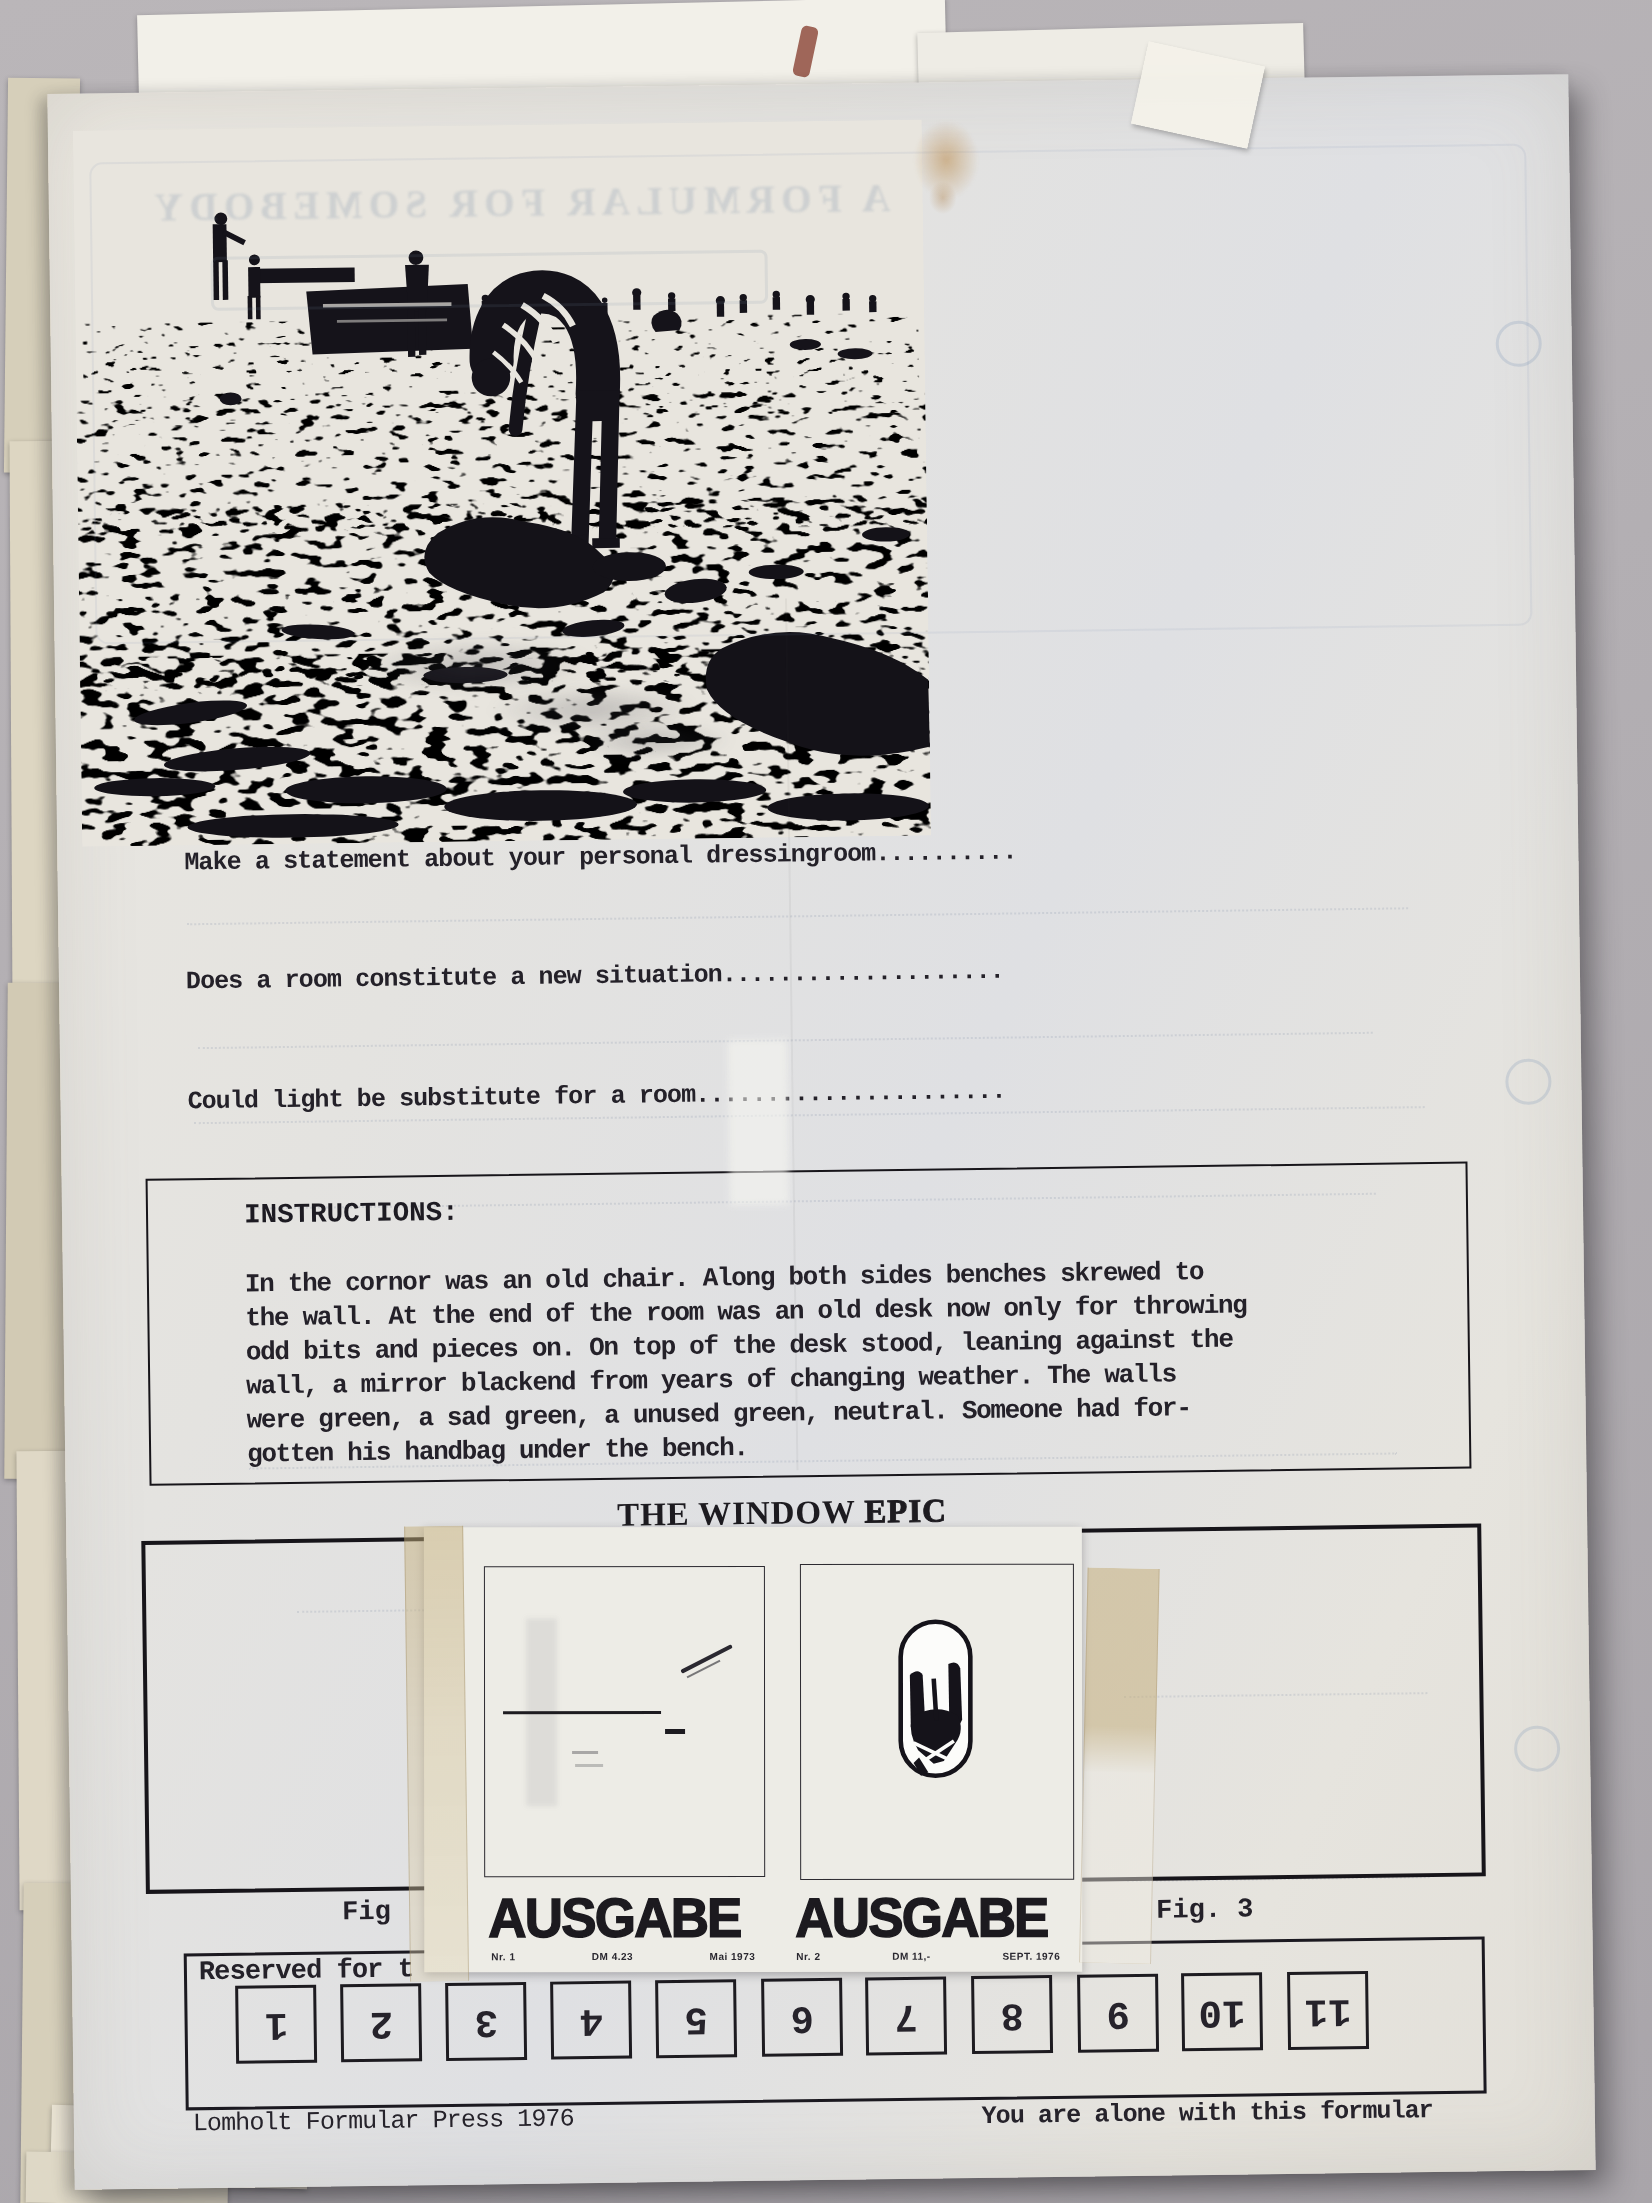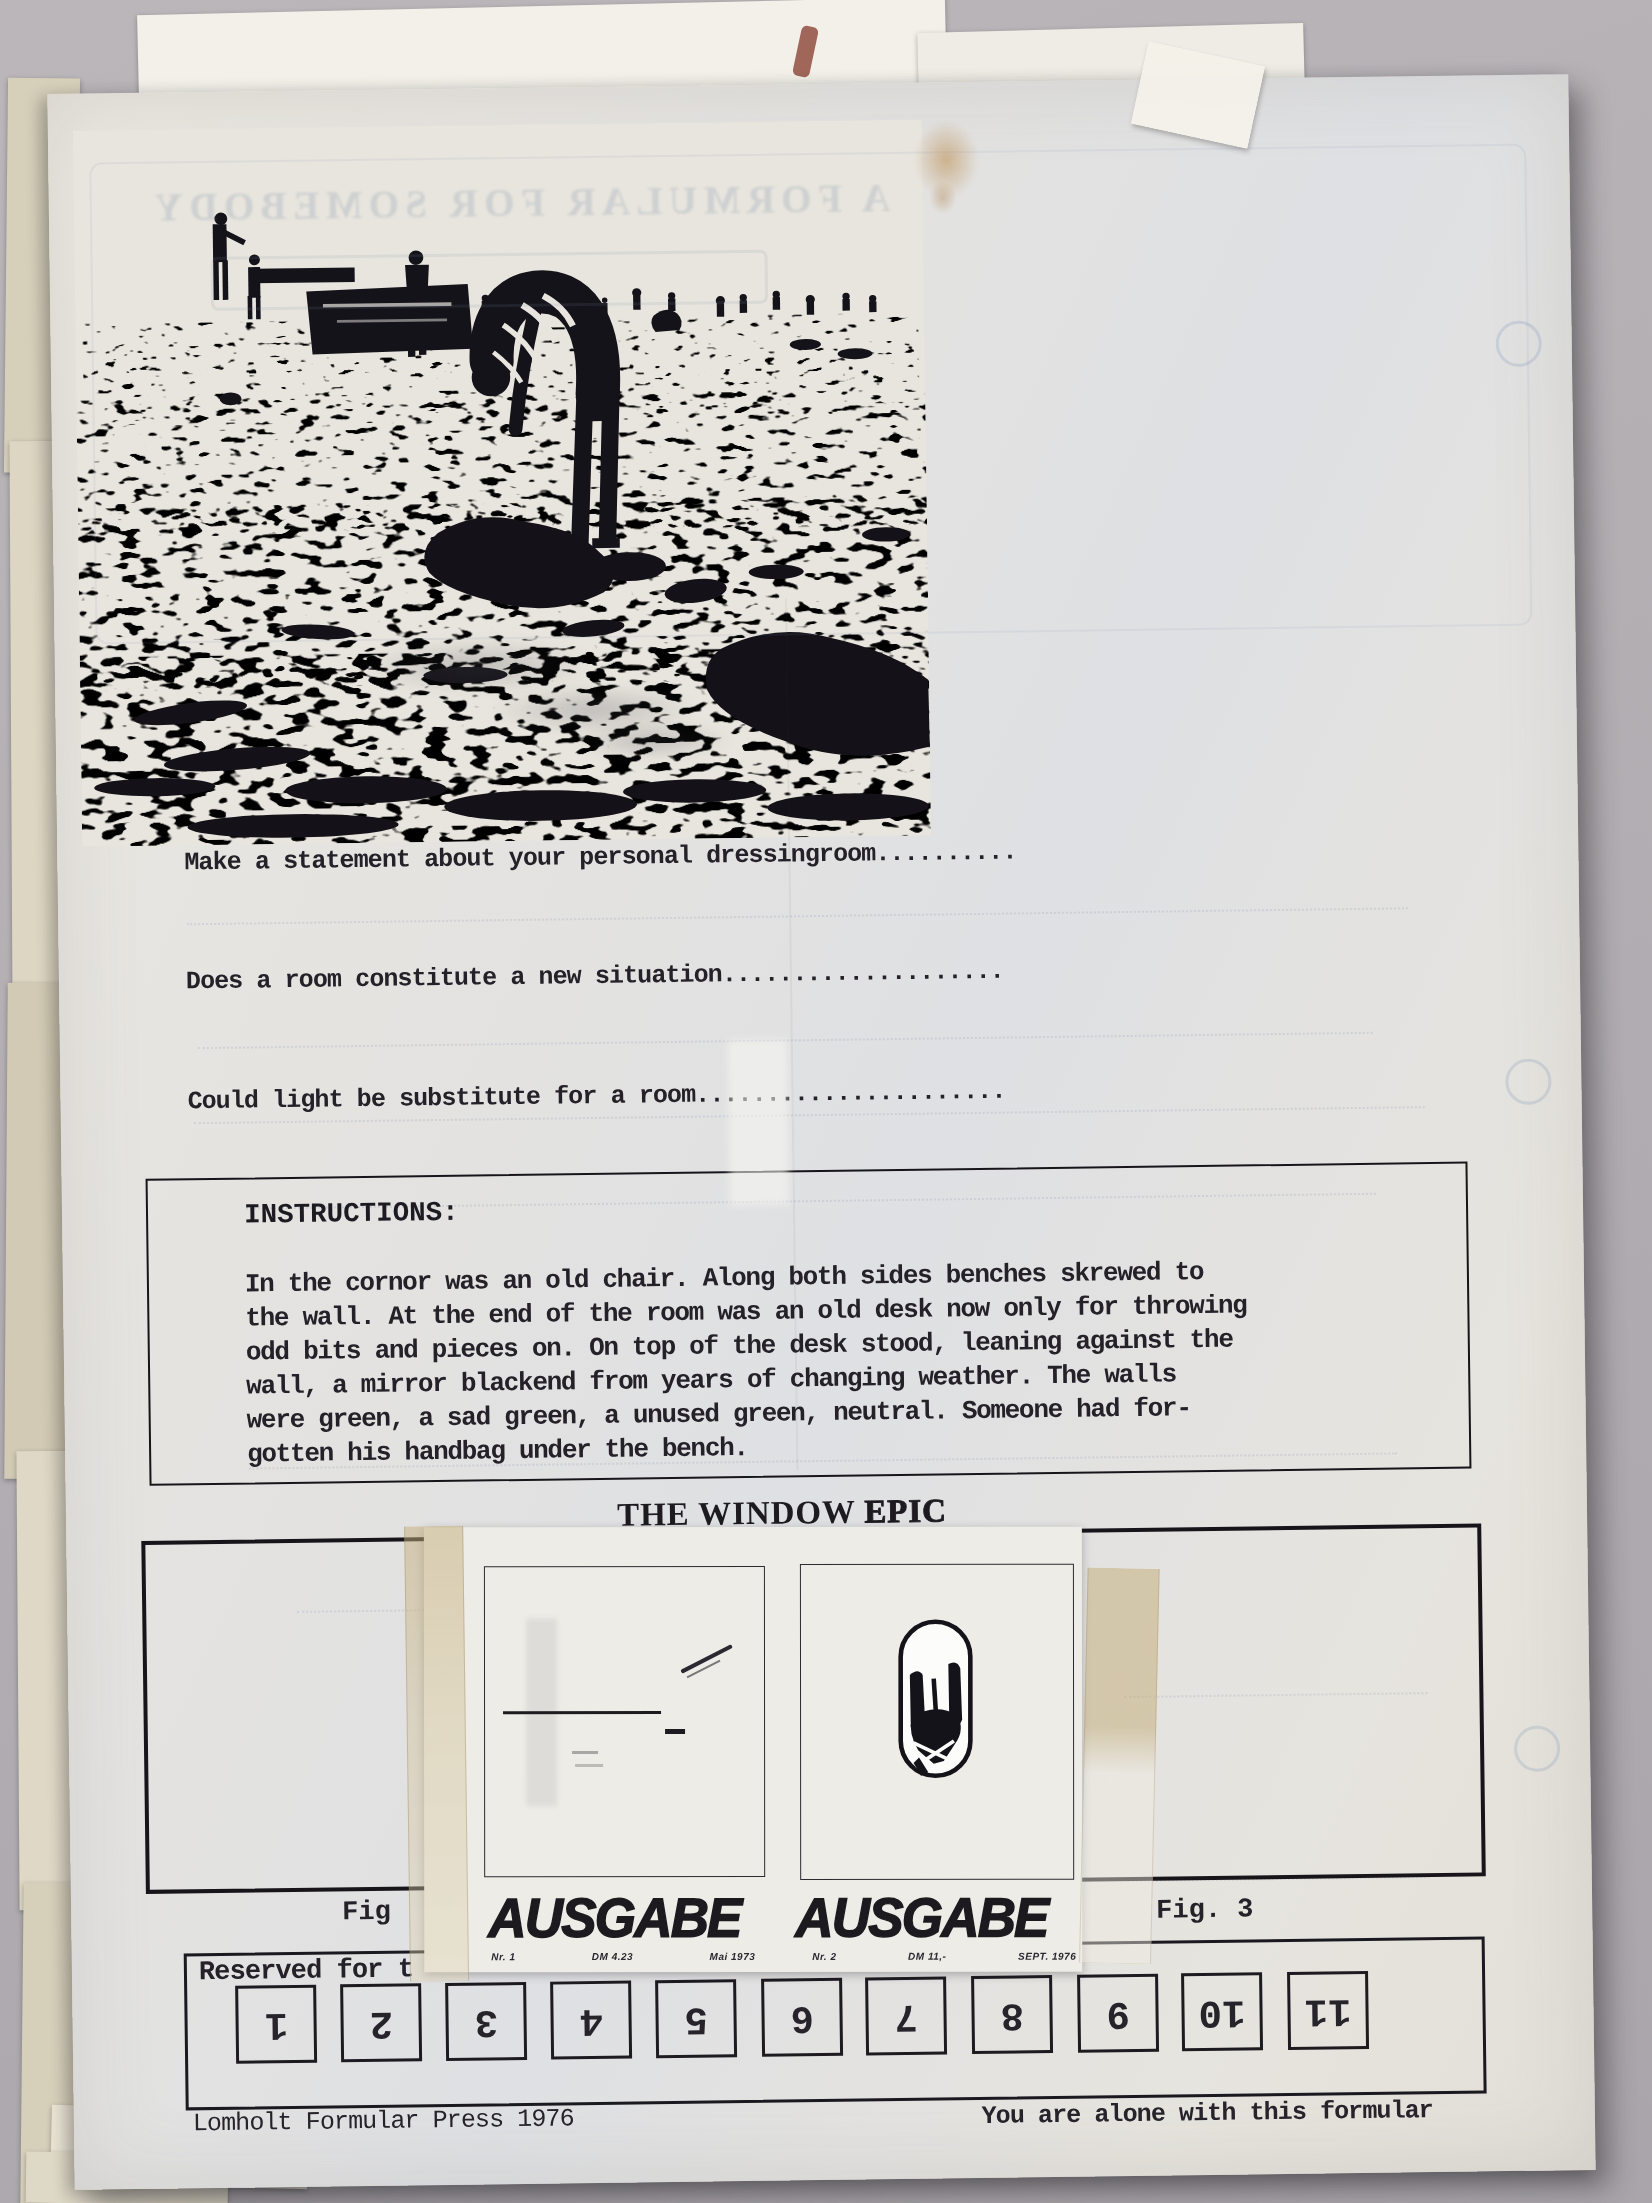--- a/index.html
+++ b/index.html
@@ -282,21 +282,21 @@
     <div class="numbox" style="left:1109px;z-index:3;">
         <span>10</span>
       </div>
     <div class="numbox" style="left:1215px;z-index:3;">
         <span>11</span>
       </div>
 
     <div class="footer" style="left:119px;top:2017px;z-index:3;">Lomholt Formular Press 1976</div>
     <div class="footer" style="left:826px;top:2020px;width:533px;text-align:right;font-weight:700;z-index:3;">You are alone with this formular</div>
 
-    <div id="sheet" style="z-index:6;font-style:italic;">
+    <div id="sheet" style="z-index:6;">
       <div class="cover" style="left:60px;top:39px;width:279px;height:309px;">
         <div class="abs" style="left:41px;top:51px;width:31px;height:188px;background:rgba(110,110,118,.12);filter:blur(2.8px);"></div>
         <div class="abs" style="left:18.4px;top:144px;width:158px;height:2.8px;background:#1d1b20;"></div>
         <div class="abs" style="left:180px;top:162px;width:20px;height:4.6px;background:#1d1b20;"></div>
         <div class="abs" style="left:193px;top:90px;width:57px;height:3.7px;background:#2a2830;transform:rotate(-27deg);border-radius:1.8px;"></div>
         <div class="abs" style="left:200px;top:101px;width:37px;height:1.8px;background:rgba(40,40,46,.6);transform:rotate(-27deg);"></div>
         <div class="abs" style="left:87px;top:184px;width:26px;height:2.8px;background:rgba(40,40,46,.35);"></div>
         <div class="abs" style="left:90px;top:197px;width:27.5px;height:2.8px;background:rgba(40,40,46,.25);"></div>
       </div>
       <div class="cover" style="left:376px;top:37px;width:272px;height:314px;">
@@ -313,21 +313,21 @@
           </svg>
         </div>
       </div>
       <div class="ausgabe-title" style="left:64px;top:360px;">AUSGABE</div>
       <div class="ausgabe-title" style="left:371px;top:360px;">AUSGABE</div>
       <div class="ausgabe-print" style="left:67px;top:424px;width:264px;">
         <span>Nr. 1</span>
         <span>DM 4.23</span>
         <span>Mai 1973</span>
       </div>
-      <div class="ausgabe-print" style="left:376px;top:424px;width:264px;padding-left:12px;">
+      <div class="ausgabe-print" style="left:360px;top:424px;width:264px;padding-left:12px;">
         <span>Nr. 2</span>
         <span>DM 11,-</span>
         <span>SEPT. 1976</span>
       </div>
     </div>
 
     <div class="tape" style="left:338px;top:1437px;width:57px;height:455px;z-index:7;
                 background:linear-gradient(180deg,rgba(196,174,122,.50),rgba(209,192,150,.42) 45%,rgba(222,210,178,.40));
                 border-left:0.9px solid rgba(150,130,90,.35);border-right:0.9px solid rgba(150,130,90,.35);"></div>
     <div class="tape" style="left:1014px;top:1488px;width:70px;height:395px;transform:rotate(2deg);z-index:7;

